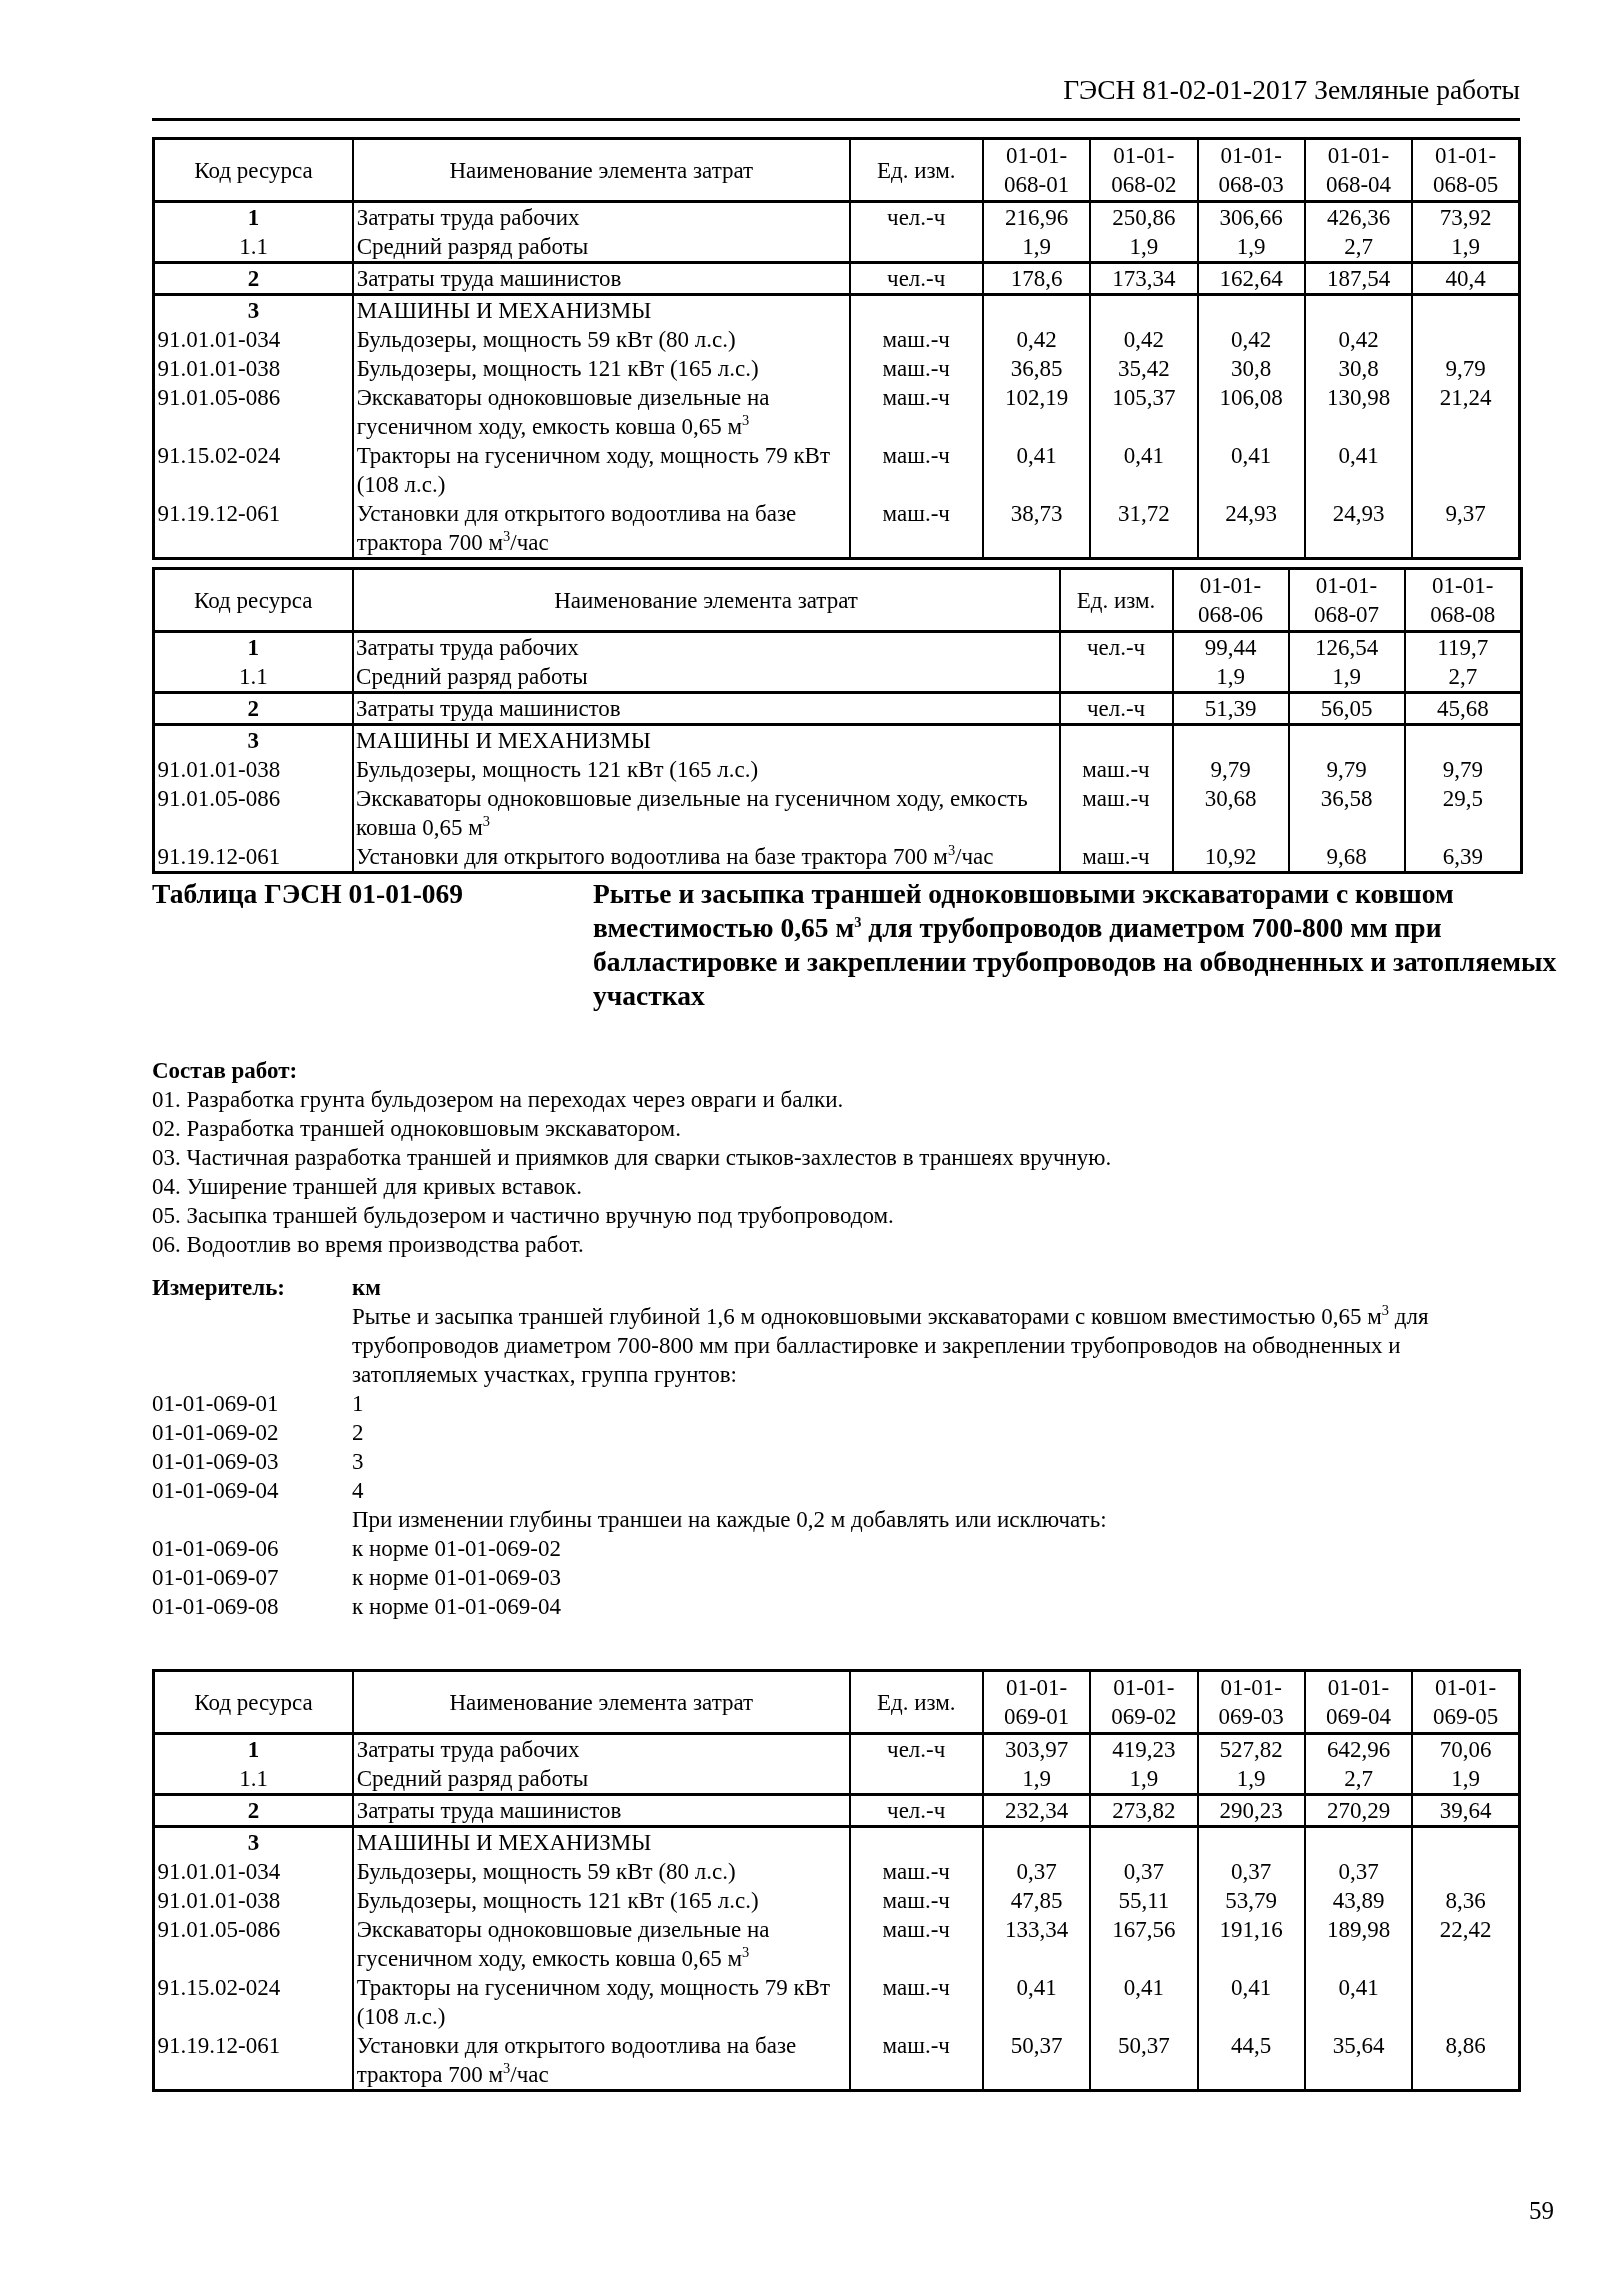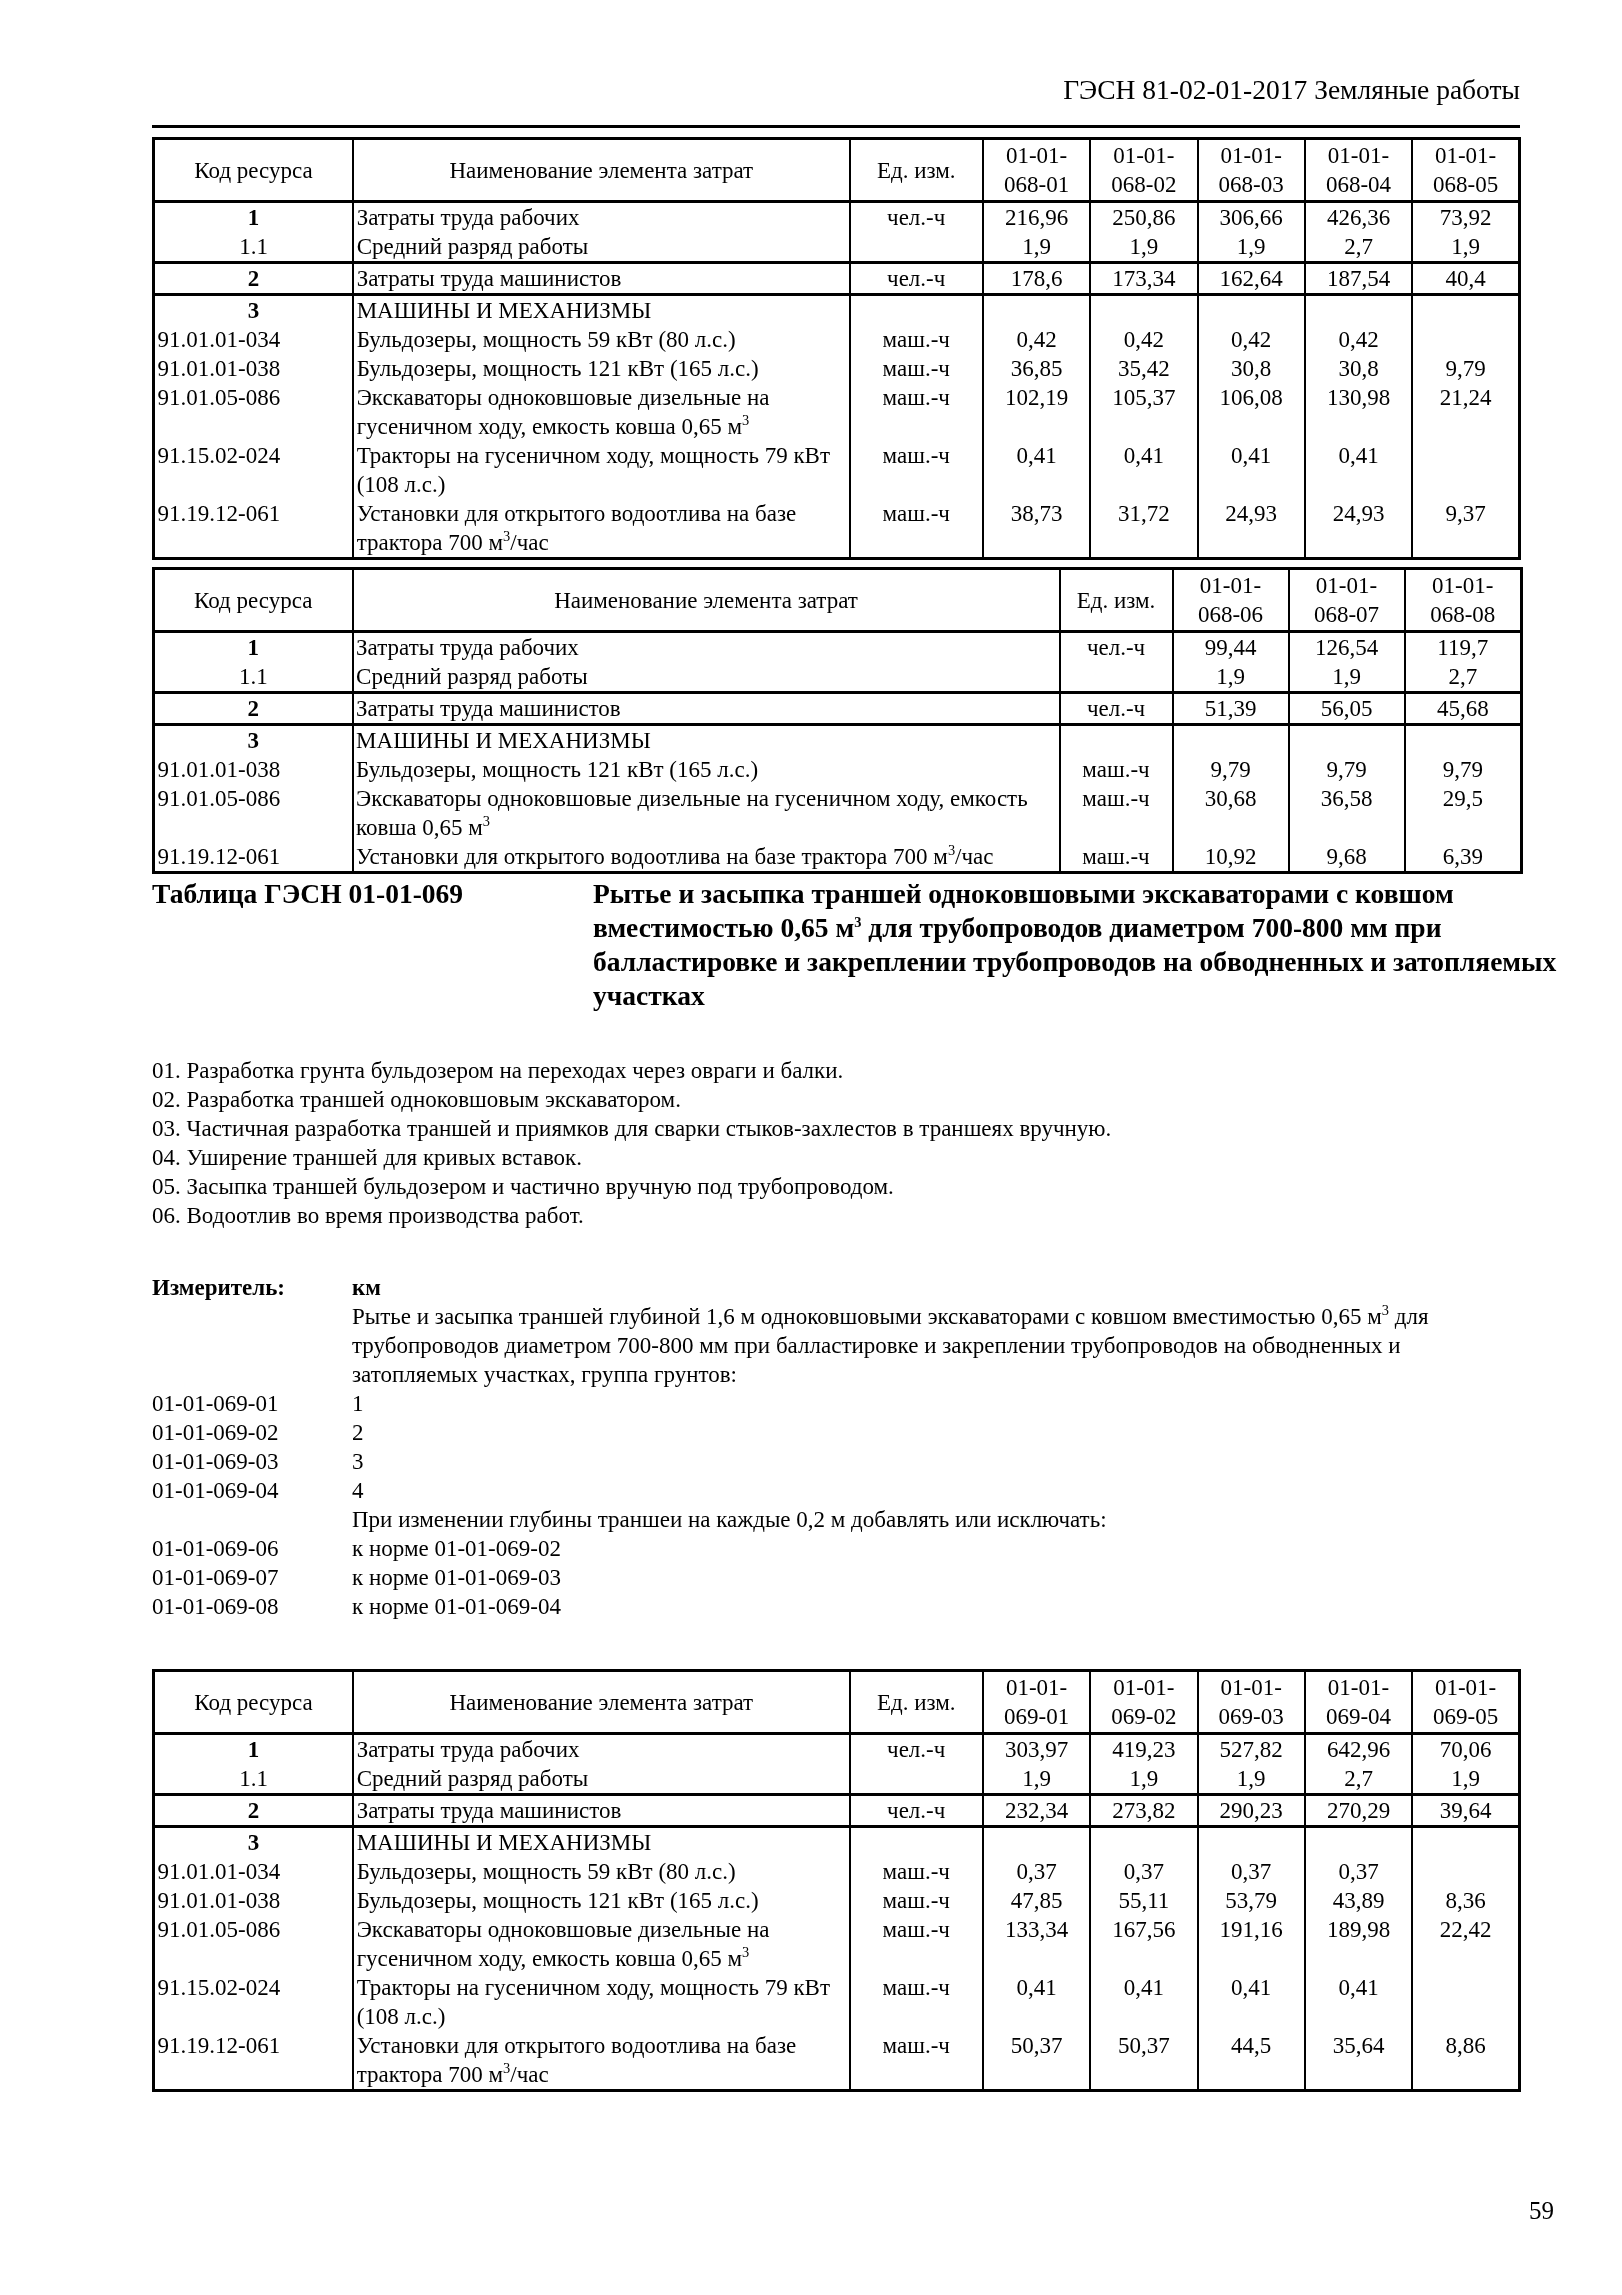--- a/index.html
+++ b/index.html
@@ -4,21 +4,21 @@
 <style>
   html, body { margin: 0; padding: 0; background: #ffffff; }
   body {
     width: 1623px; height: 2295px; position: relative; overflow: hidden;
     font-family: "Liberation Serif", "DejaVu Serif", serif; color: #000;
     font-size: 23px; line-height: 29px;
   }
   .page-header {
     position: absolute; left: 152px; top: 73px; width: 1368px;
     text-align: right; font-size: 27.5px; line-height: 33px;
-    border-bottom: 3.3px solid #000; padding-bottom: 19px;
+    border-bottom: 3.3px solid #000; padding-bottom: 12px;
   }
   table.norm {
     position: absolute; left: 152px; width: 1369px;
     border-collapse: collapse; table-layout: fixed;
     border: 3.3px solid #000;
   }
   table.norm td, table.norm th {
     border-left: 2px solid #000; border-right: 2px solid #000;
     padding: 0 2.6px; vertical-align: top; font-weight: normal;
     font-size: 23px; line-height: 29px;
@@ -250,20 +250,21 @@
       </tr>
     </tbody>
 </table>
 
 <div class="section-title">
   <span class="tbl-label">Таблица ГЭСН 01-01-069</span>
   <span class="tbl-caption" id="caption069">Рытье и засыпка траншей одноковшовыми экскаваторами с ковшом вместимостью 0,65 м<sup>3</sup> для трубопроводов диаметром 700-800 мм при балластировке и закреплении трубопроводов на обводненных и затопляемых участках</span>
 </div>
 
 <div class="block" style="top:1056px;">
+  <div class="hdr">Состав работ:</div>
   <div>01. Разработка грунта бульдозером на переходах через овраги и балки.</div>
   <div>02. Разработка траншей одноковшовым экскаватором.</div>
   <div>03. Частичная разработка траншей и приямков для сварки стыков-захлестов в траншеях вручную.</div>
   <div>04. Уширение траншей для кривых вставок.</div>
   <div>05. Засыпка траншей бульдозером и частично вручную под трубопроводом.</div>
   <div>06. Водоотлив во время производства работ.</div>
 </div>
 
 <div class="block" style="top:1273px; height:98px;">
   <span class="meas-label">Измеритель:</span>

